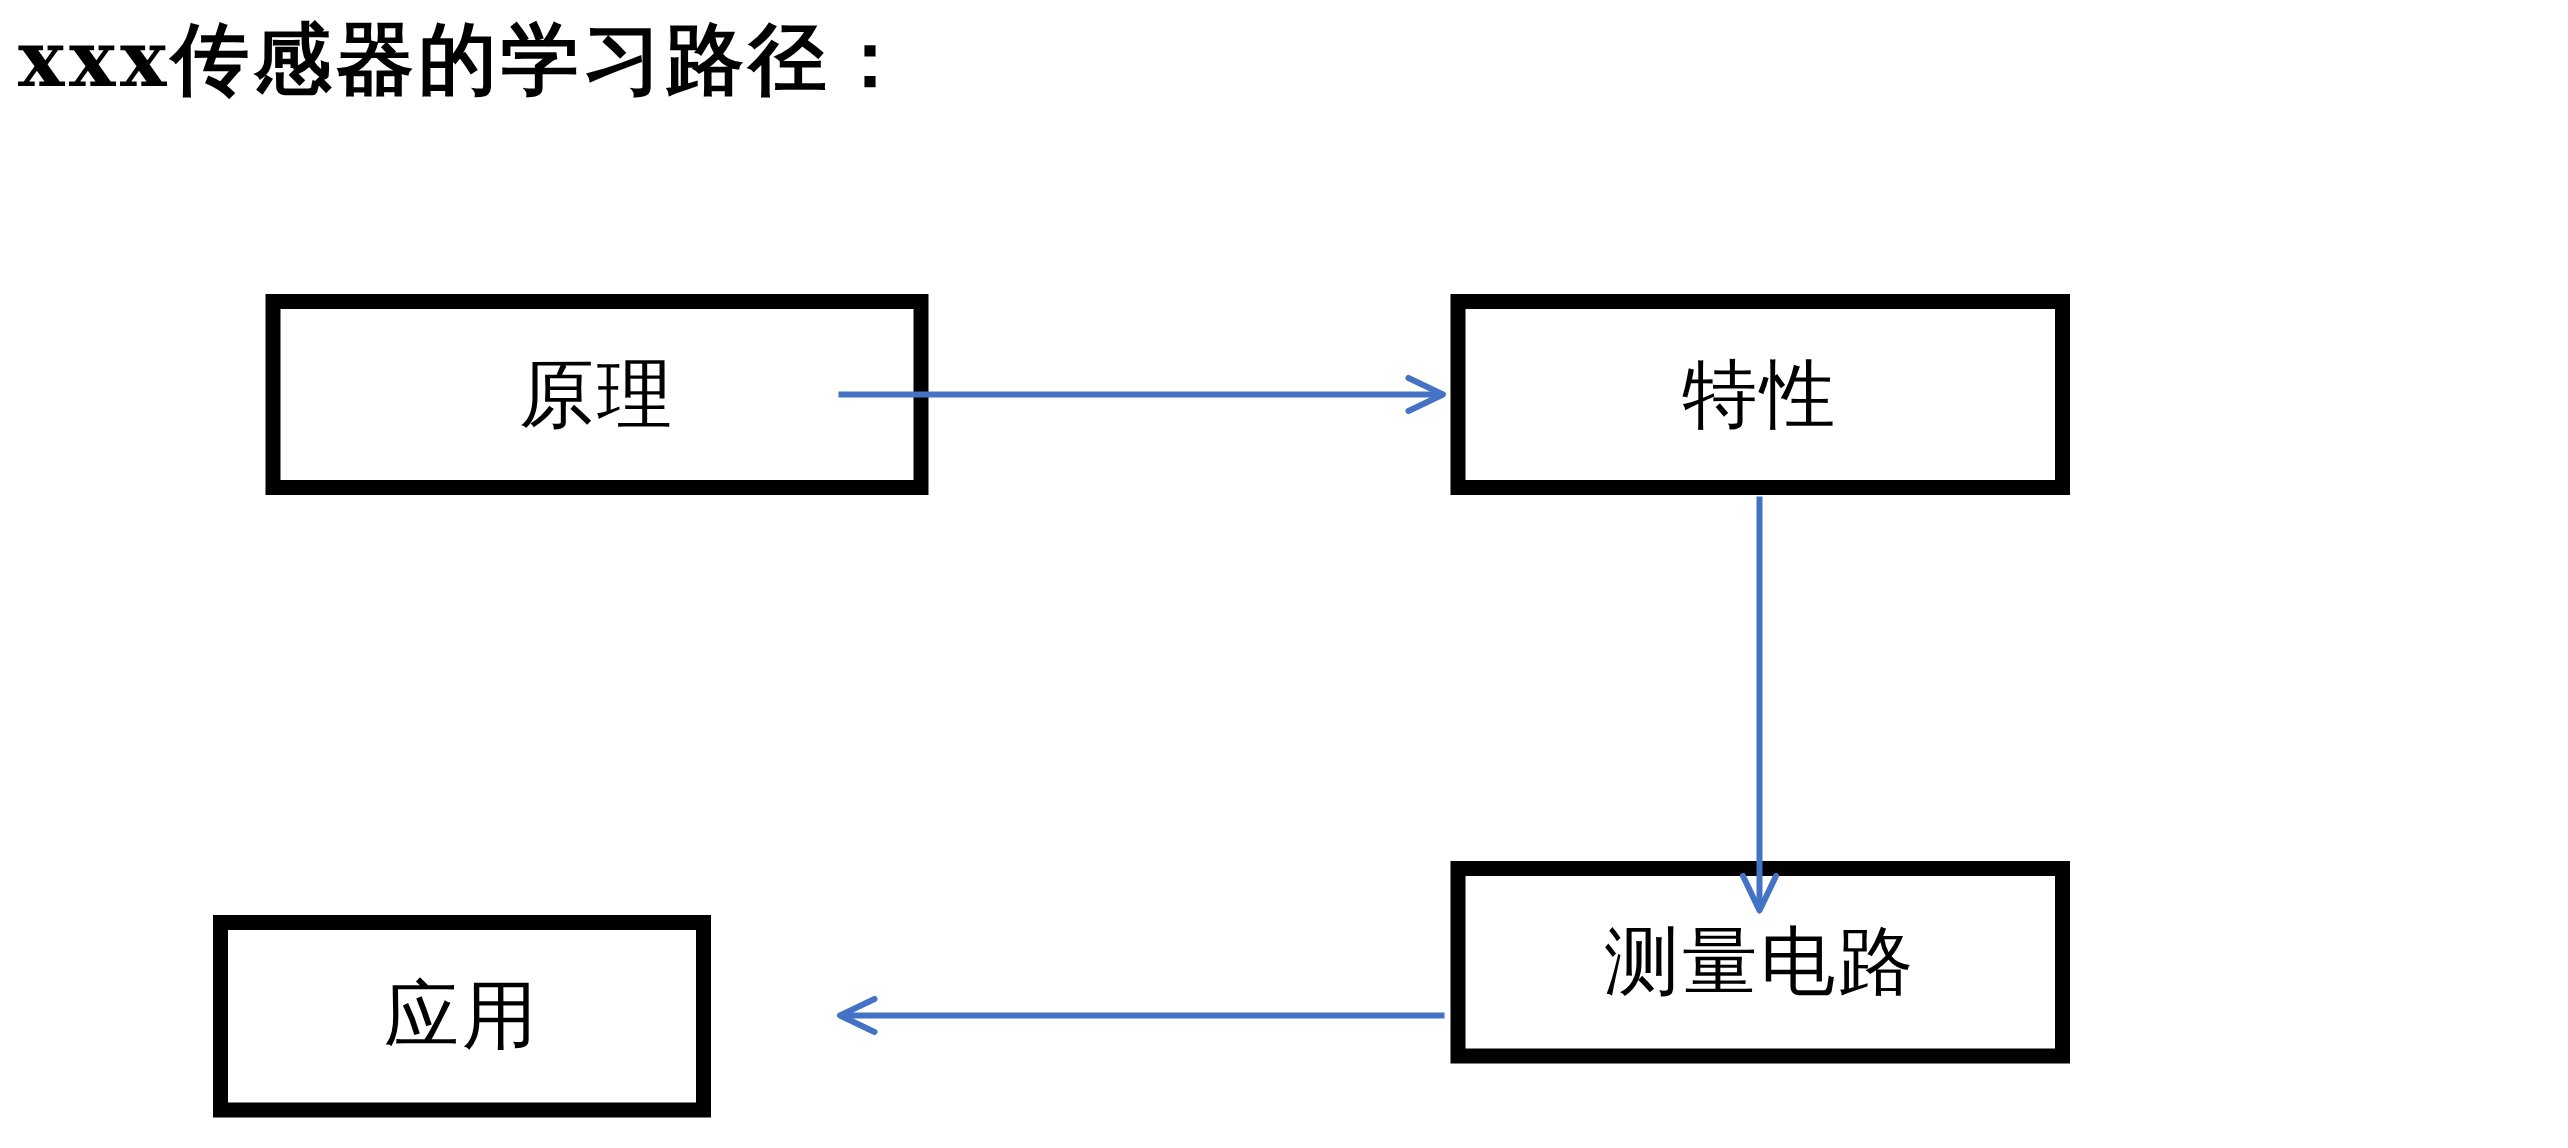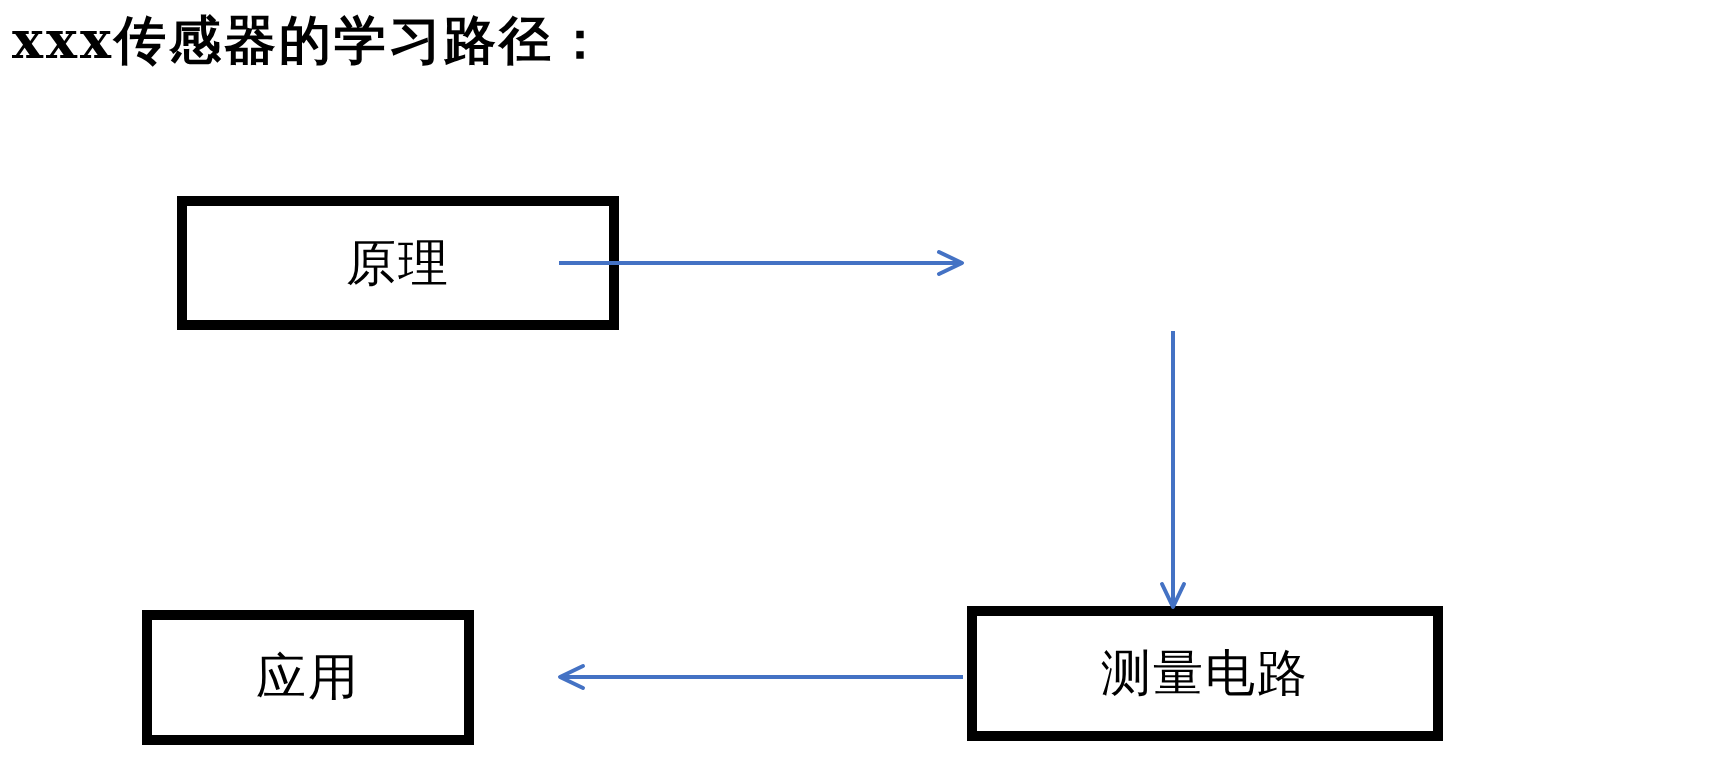--- a/index.html
+++ b/index.html
@@ -40,21 +40,21 @@
     justify-content: center;
   }
   .node .node-label {
     font-size: 50px;
     color: var(--box-text);
     letter-spacing: 2px;
     white-space: nowrap;
   }
   .node-principle      { left: 142px; top: 196px; width: 442px; height: 134px; margin-left: 35px; }
   .node-characteristics{ left: 967px; top: 196px; width: 413px; height: 134px; }
-  .node-measurement    { left: 967px; top: 606px; width: 476px; height: 135px; }
+  .node-measurement    { left: 967px; top: 574px; width: 413px; height: 135px; }
   .node-application    { left: 142px; top: 610px; width: 332px; height: 135px; }
   .annotation {
     position: absolute;
     left: 1390px;
     top: 272px;
     font-size: 45px;
     line-height: 60px;
     color: var(--annotation-color);
     white-space: nowrap;
   }
@@ -76,20 +76,23 @@
 <body>
 
 <div class="canvas">
 
   <div class="title">xxx传感器的学习路径：</div>
 
   <div class="node node-principle">
     <span class="node-label">原理</span>
   </div>
 
+  <div class="node node-characteristics">
+    <span class="node-label">特性</span>
+  </div>
 
   <div class="node node-measurement">
     <span class="node-label">测量电路</span>
   </div>
 
   <div class="node node-application">
     <span class="node-label">应用</span>
   </div>
 
 

